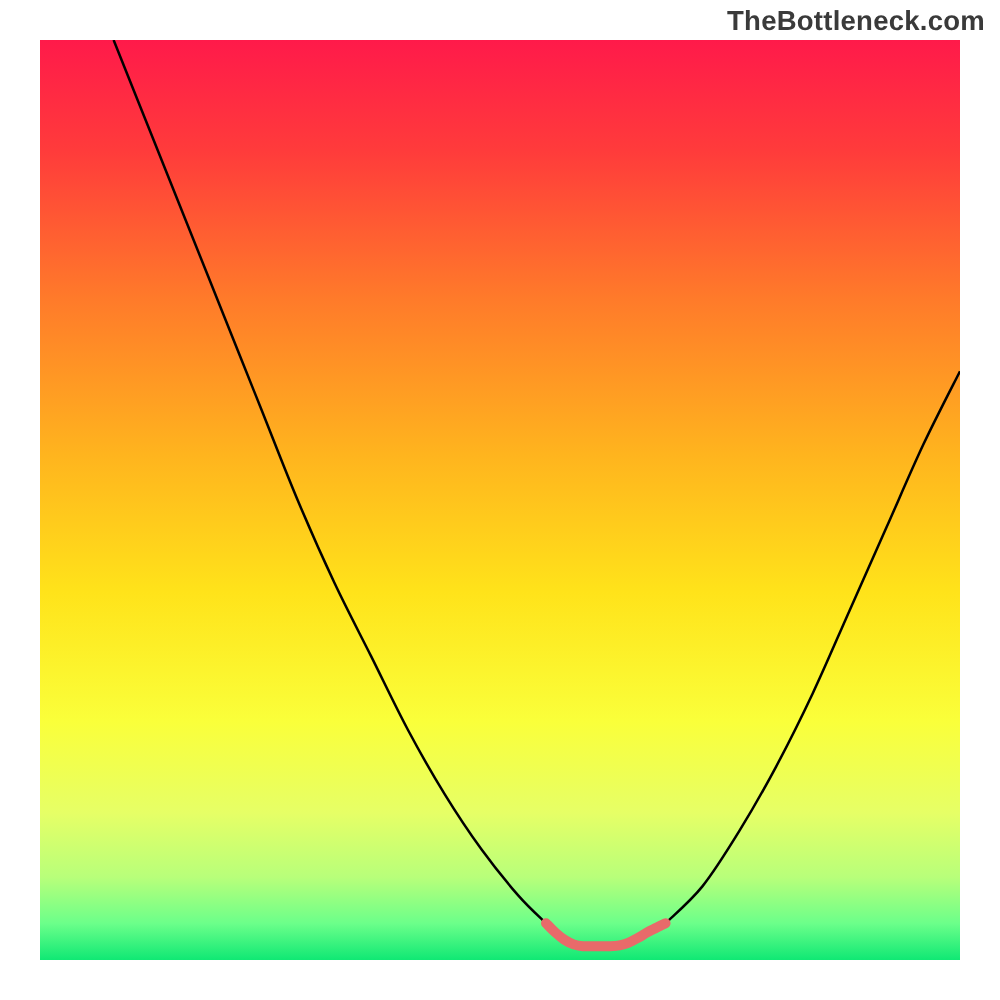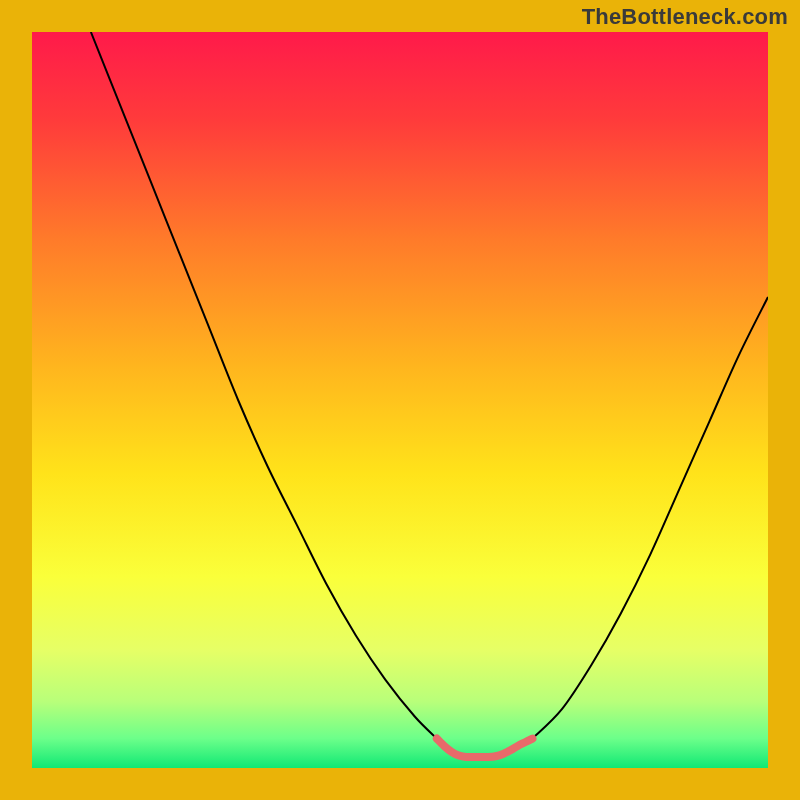--- a/index.html
+++ b/index.html
@@ -8,21 +8,21 @@
     width: 800px;
     height: 800px;
     background: #000;
     overflow: hidden;
     font-family: Arial, Helvetica, sans-serif;
   }
   .frame {
     position: relative;
     width: 800px;
     height: 800px;
-    background: #eab308;
+    background: #ffffff;
   }
   .watermark {
     position: absolute;
     top: 4px;
     right: 12px;
     color: #3a3a3a;
     font-size: 22px;
     font-weight: 600;
     letter-spacing: 0.2px;
     z-index: 10;

